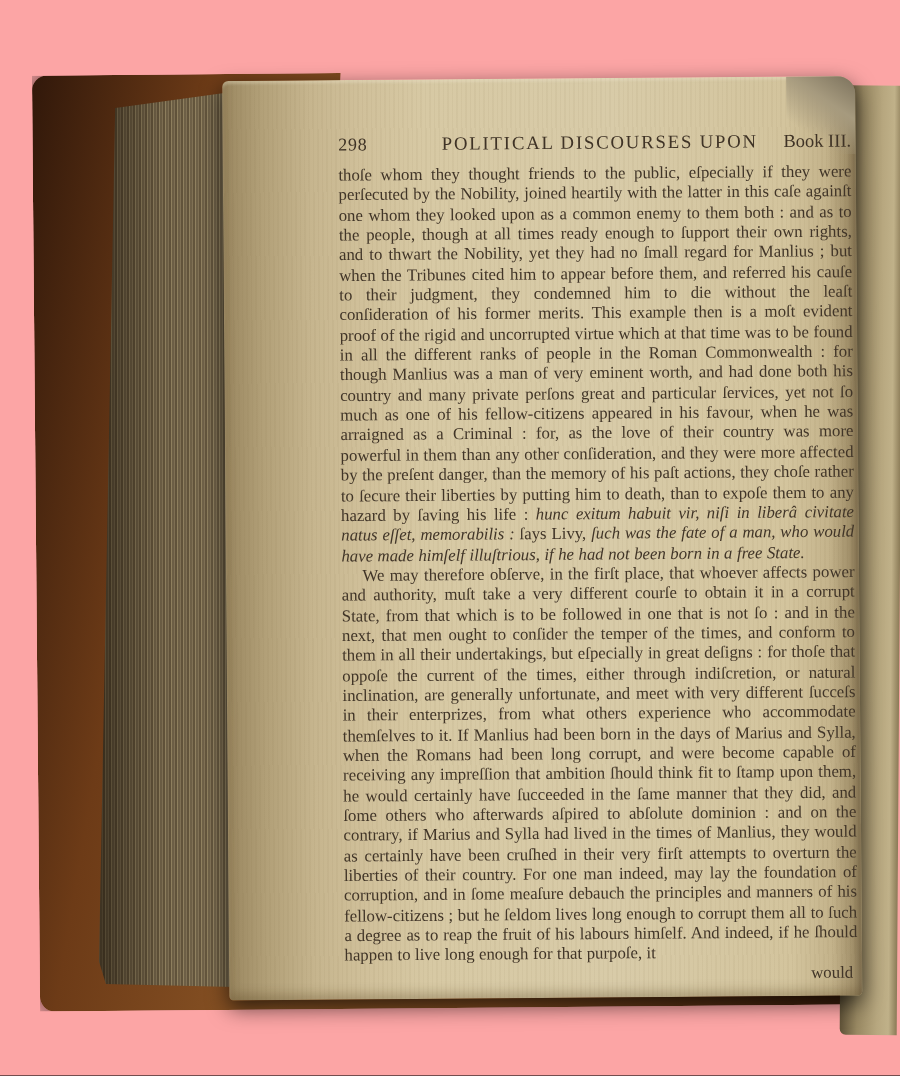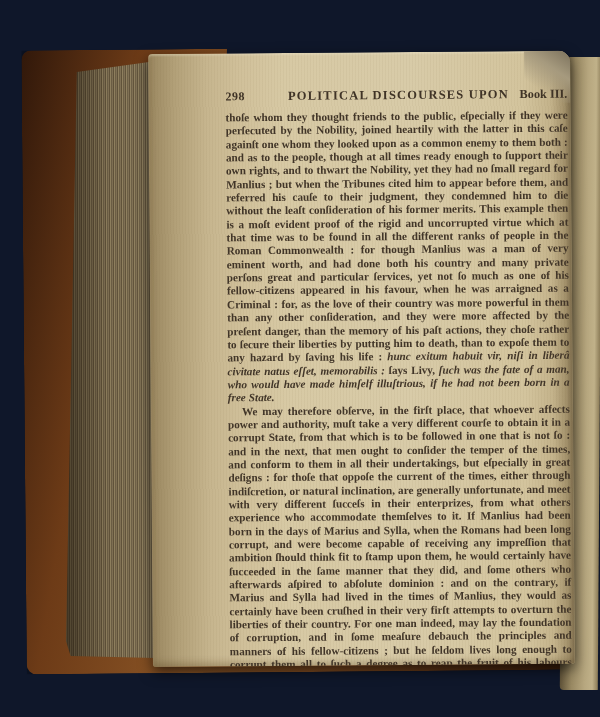--- a/index.html
+++ b/index.html
@@ -1,20 +1,19 @@
 <!DOCTYPE html>
 <html><head>
 <meta charset="utf-8">
 <style>
   html, body { margin:0; padding:0; background:#0b0b0d; }
   .scene {
     position:relative; width:600px; height:717px; overflow:hidden;
-    background:#0f172a;
+    background:#fca5a5;
     font-family:"Liberation Serif","DejaVu Serif",serif;
-    font-weight:bold;
   }
   
   .cover {
     position:absolute; left:24px; top:48px; width:556px; height:624px;
     background:linear-gradient(100deg,#31180a 0%,#6d3b17 18%,#8a5526 40%,#7e4a20 62%,#3c1e0b 96%);
     clip-path:polygon(0 0, 37% 0, 31% 94.5%, 100% 94.5%, 100% 100%, 0 100%);
     border-radius:10px 4px 6px 10px;
     transform:rotate(-0.5deg);
     box-shadow:0 0 18px rgba(0,0,0,.8);
   }

